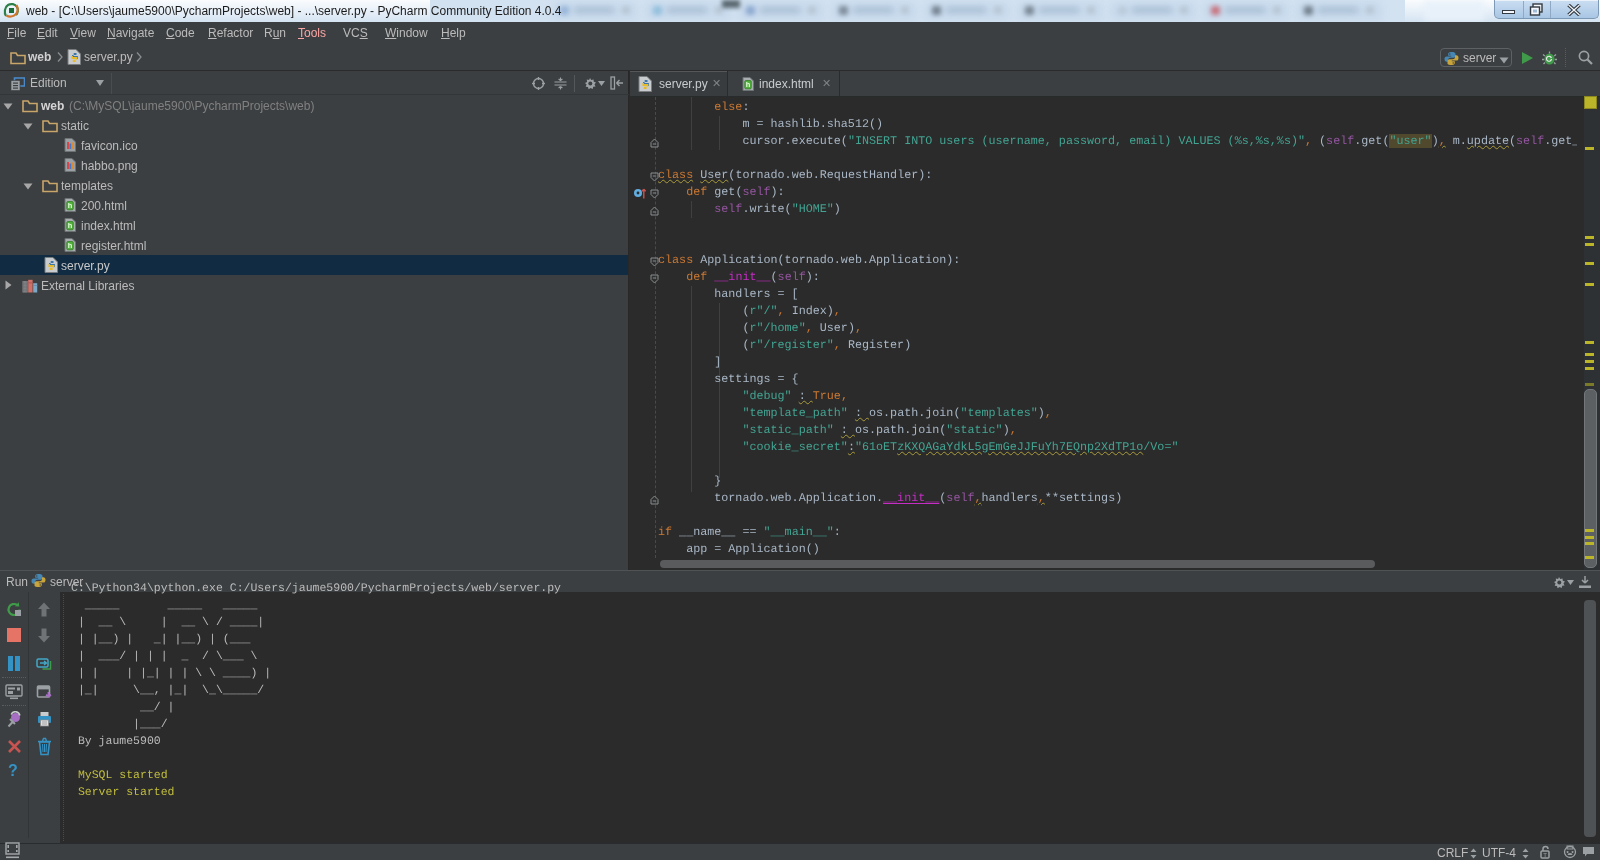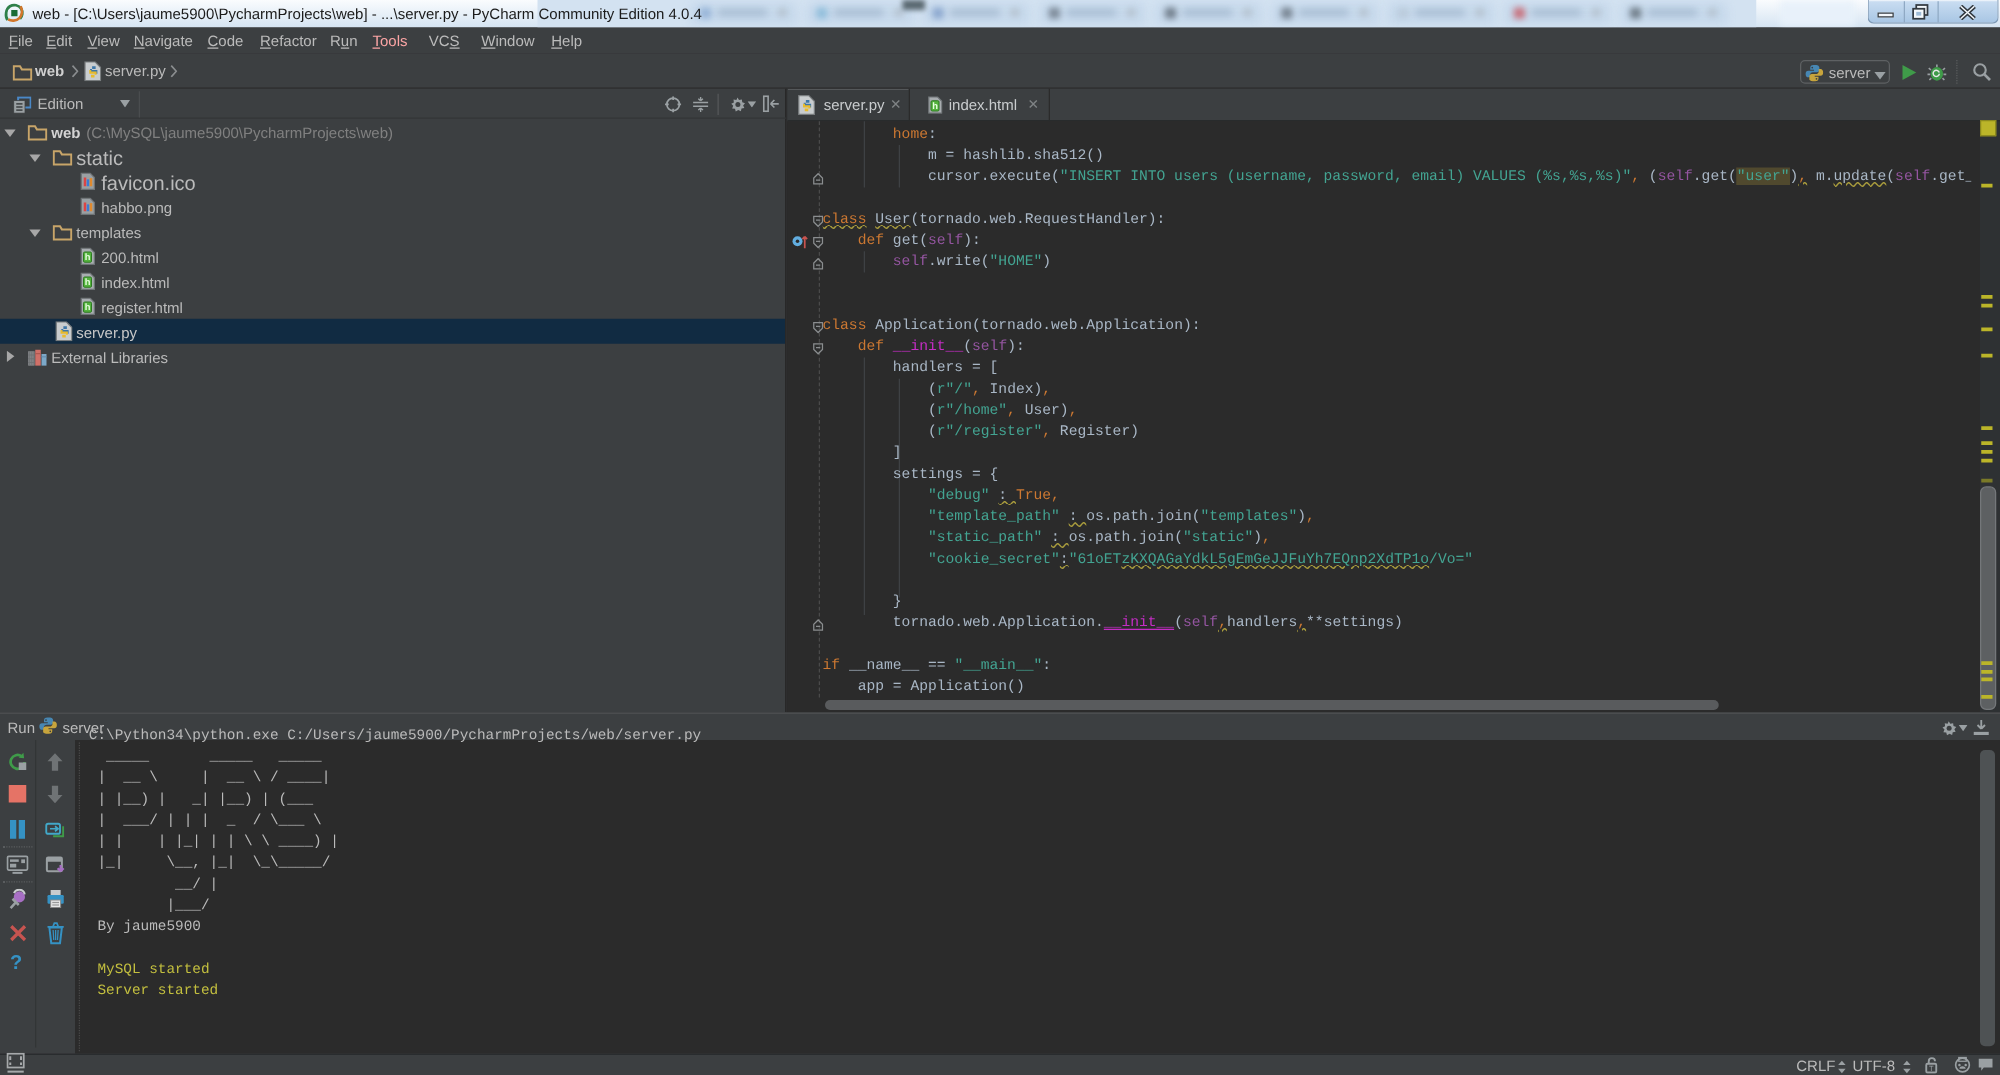--- a/index.html
+++ b/index.html
@@ -160,28 +160,28 @@
 <path d="M1 3 L1 12.5 L15 12.5 L15 4.5 L7.5 4.5 L6 2 L1 2 Z" fill="none" stroke="#C8A569" stroke-width="1.6"></path>
 </svg>
 <div style="position:absolute;left:41px;top:99px;font-size:12px;color:#D4D4D4;font-weight:bold;;white-space:pre">web</div>
 <div style="position:absolute;left:69px;top:99px;font-size:12px;color:#808080;;white-space:pre">(C:\MySQL\jaume5900\PycharmProjects\web)</div>
 <svg style="position:absolute;left:23px;top:123px" width="10" height="7" viewBox="0 0 10 7">
 <path d="M0.5 0.5 L9.5 0.5 L5 6.5 Z" fill="#A7A7A7"></path>
   </svg>
 <svg style="position:absolute;left:42px;top:119px" width="16" height="14" viewBox="0 0 16 14">
 <path d="M1 3 L1 12.5 L15 12.5 L15 4.5 L7.5 4.5 L6 2 L1 2 Z" fill="none" stroke="#C8A569" stroke-width="1.6"></path>
 </svg>
-<div style="position:absolute;left:61px;top:119px;font-size:16px;color:#BBBBBB;;white-space:pre">static</div>
+<div style="position:absolute;left:61px;top:119px;font-size:12px;color:#BBBBBB;;white-space:pre">static</div>
 <svg style="position:absolute;left:64px;top:138px" width="12" height="14" viewBox="0 0 12 14">
 <path d="M1 0.5 H8 L11.5 4 V13.5 H1 Z" fill="#9AA0A3" stroke="#6E7376" stroke-width="1"></path>
 <rect x="3" y="4" width="2" height="7" fill="#D44"></rect>
 <rect x="5.4" y="5.5" width="2" height="5.5" fill="#3A7BD5"></rect>
 <rect x="7.8" y="4.5" width="2" height="6.5" fill="#E08A2E"></rect>
 </svg>
-<div style="position:absolute;left:81px;top:139px;font-size:16px;color:#BBBBBB;;white-space:pre">favicon.ico</div>
+<div style="position:absolute;left:81px;top:139px;font-size:12px;color:#BBBBBB;;white-space:pre">favicon.ico</div>
 <svg style="position:absolute;left:64px;top:158px" width="12" height="14" viewBox="0 0 12 14">
 <path d="M1 0.5 H8 L11.5 4 V13.5 H1 Z" fill="#9AA0A3" stroke="#6E7376" stroke-width="1"></path>
 <rect x="3" y="4" width="2" height="7" fill="#D44"></rect>
 <rect x="5.4" y="5.5" width="2" height="5.5" fill="#3A7BD5"></rect>
 <rect x="7.8" y="4.5" width="2" height="6.5" fill="#E08A2E"></rect>
 </svg>
 <div style="position:absolute;left:81px;top:159px;font-size:12px;color:#BBBBBB;;white-space:pre">habbo.png</div>
 <svg style="position:absolute;left:23px;top:183px" width="10" height="7" viewBox="0 0 10 7">
 <path d="M0.5 0.5 L9.5 0.5 L5 6.5 Z" fill="#A7A7A7"></path>
   </svg>
@@ -244,21 +244,21 @@
 <div style="position:absolute;left:759px;top:77px;font-size:12px;color:#C9CCCE;;white-space:pre">index.html</div>
 <div style="position:absolute;left:822px;top:77px;font-size:11px;color:#7F8385;;white-space:pre">✕</div>
 <div style="position:absolute;left:630px;top:96px;width:970px;height:1px;background:#282B2C"></div>
 <div style="position:absolute;left:630px;top:97px;width:970px;height:473px;background:#2B2B2B"></div>
 <div style="position:absolute;left:655px;top:97px;height:461px;border-left:1px dashed #4A4A4A"></div>
 <div style="position:absolute;left:691px;top:97px;height:53px;border-left:1px solid #3E4144"></div>
 <div style="position:absolute;left:719px;top:116px;height:34px;border-left:1px solid #3E4144"></div>
 <div style="position:absolute;left:691px;top:201px;height:17px;border-left:1px solid #3E4144"></div>
 <div style="position:absolute;left:691px;top:286px;height:206px;border-left:1px solid #3E4144"></div>
 <div style="position:absolute;left:719px;top:303px;height:175px;border-left:1px solid #3E4144"></div>
-<pre class="emono" style="position:absolute;left:658px;top:99px;width:919px;height:459px;overflow:hidden;color:#A9B7C6">        <span style="color:#CC7832;">home</span>:
+<pre class="emono" style="position:absolute;left:658px;top:99px;width:919px;height:459px;overflow:hidden;color:#A9B7C6">        <span style="color:#CC7832;">else</span>:
             m = hashlib.sha512()
             cursor.execute(<span style="color:#43A492;">"INSERT INTO users (username, password, email) VALUES (%s,%s,%s)"</span><span style="color:#CC7832;">,</span> (<span style="color:#9455A0;">self</span>.get(<span style="color:#43A492;background:#50492E;">"user"</span>)<span style="color:#CC7832;text-decoration:underline;text-decoration-style:wavy;text-decoration-color:#A99C3C;text-decoration-thickness:1px;text-underline-offset:1px;">,</span> m.<span style="text-decoration:underline;text-decoration-style:wavy;text-decoration-color:#A99C3C;text-decoration-thickness:1px;text-underline-offset:1px;">update</span>(<span style="color:#9455A0;">self</span>.get_
 
 <span style="color:#CC7832;text-decoration:underline;text-decoration-style:wavy;text-decoration-color:#A99C3C;text-decoration-thickness:1px;text-underline-offset:1px;">class</span> <span style="color:#A9B7C6;text-decoration:underline;text-decoration-style:wavy;text-decoration-color:#A99C3C;text-decoration-thickness:1px;text-underline-offset:1px;">User</span>(tornado.web.RequestHandler):
     <span style="color:#CC7832;">def</span> get(<span style="color:#9455A0;">self</span>):
         <span style="color:#9455A0;">self</span>.write(<span style="color:#43A492;">"HOME"</span>)
 
 
 <span style="color:#CC7832;">class</span> Application(tornado.web.Application):
     <span style="color:#CC7832;">def</span> <span style="color:#C52DC5;">__init__</span>(<span style="color:#9455A0;">self</span>):
@@ -417,21 +417,21 @@
  By jaume5900
 
 <span style="color:#C3BF3F"> MySQL started
  Server started</span></pre>
 <div style="position:absolute;left:0;top:843px;width:1600px;height:17px;background:#3C3F41;border-top:1px solid #292C2E"></div>
 <div style="position:absolute;left:1398px;top:896px;font-size:12px;color:#BBBBBB;;white-space:pre">14:1</div>
 <div style="position:absolute;left:1437px;top:846px;font-size:12px;color:#BBBBBB;;white-space:pre">CRLF</div>
 <svg style="position:absolute;left:1469px;top:848px" width="9" height="11" viewBox="0 0 9 11">
 <path d="M4.5 0.5 L7.5 4 H1.5 Z M4.5 10.5 L7.5 7 H1.5 Z" fill="#9AA0A3"></path>
   </svg>
-<div style="position:absolute;left:1482px;top:846px;font-size:12px;color:#BBBBBB;;white-space:pre">UTF-8</div>
+<div style="position:absolute;left:1482px;top:846px;font-size:12px;color:#BBBBBB;;white-space:pre">UTF-4</div>
 <svg style="position:absolute;left:1521px;top:848px" width="9" height="11" viewBox="0 0 9 11">
 <path d="M4.5 0.5 L7.5 4 H1.5 Z M4.5 10.5 L7.5 7 H1.5 Z" fill="#9AA0A3"></path>
   </svg>
 <svg style="position:absolute;left:1538px;top:845px" width="14" height="14" viewBox="0 0 14 14">
 <rect x="3" y="6" width="8" height="7" rx="1" fill="none" stroke="#9AA0A3" stroke-width="1.5"></rect>
 <path d="M5 6 V4 a2.5 2.5 0 0 1 5 0" fill="none" stroke="#9AA0A3" stroke-width="1.5"></path>
 <text x="7" y="11.5" font-size="6" fill="#9AA0A3" text-anchor="middle" font-family="Liberation Sans">T</text>
 </svg>
 <svg style="position:absolute;left:1562px;top:844px" width="16" height="16" viewBox="0 0 16 16">
 <circle cx="8" cy="8" r="5.5" fill="none" stroke="#9AA0A3" stroke-width="1.3"></circle>

